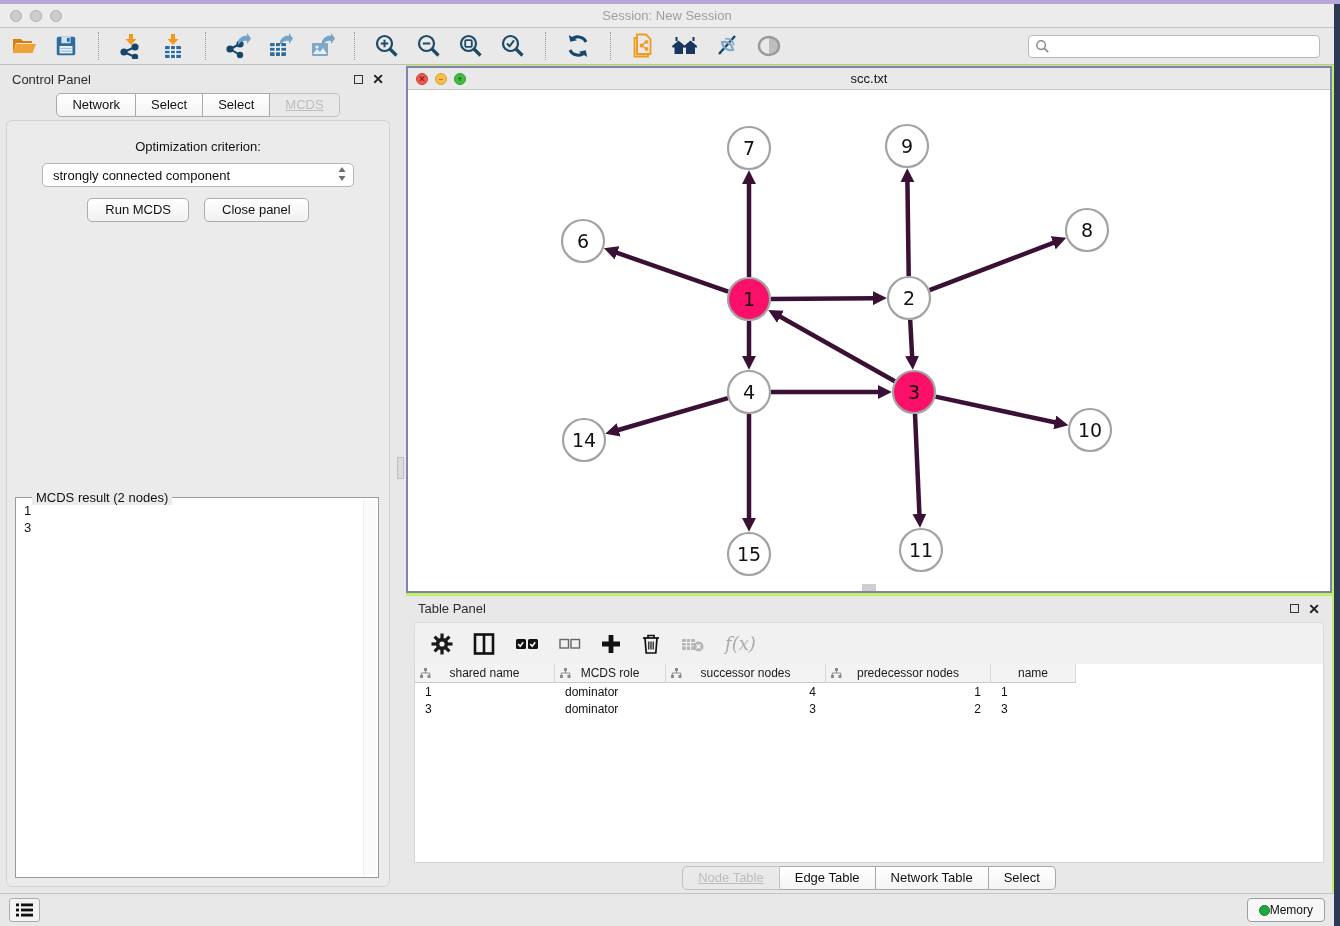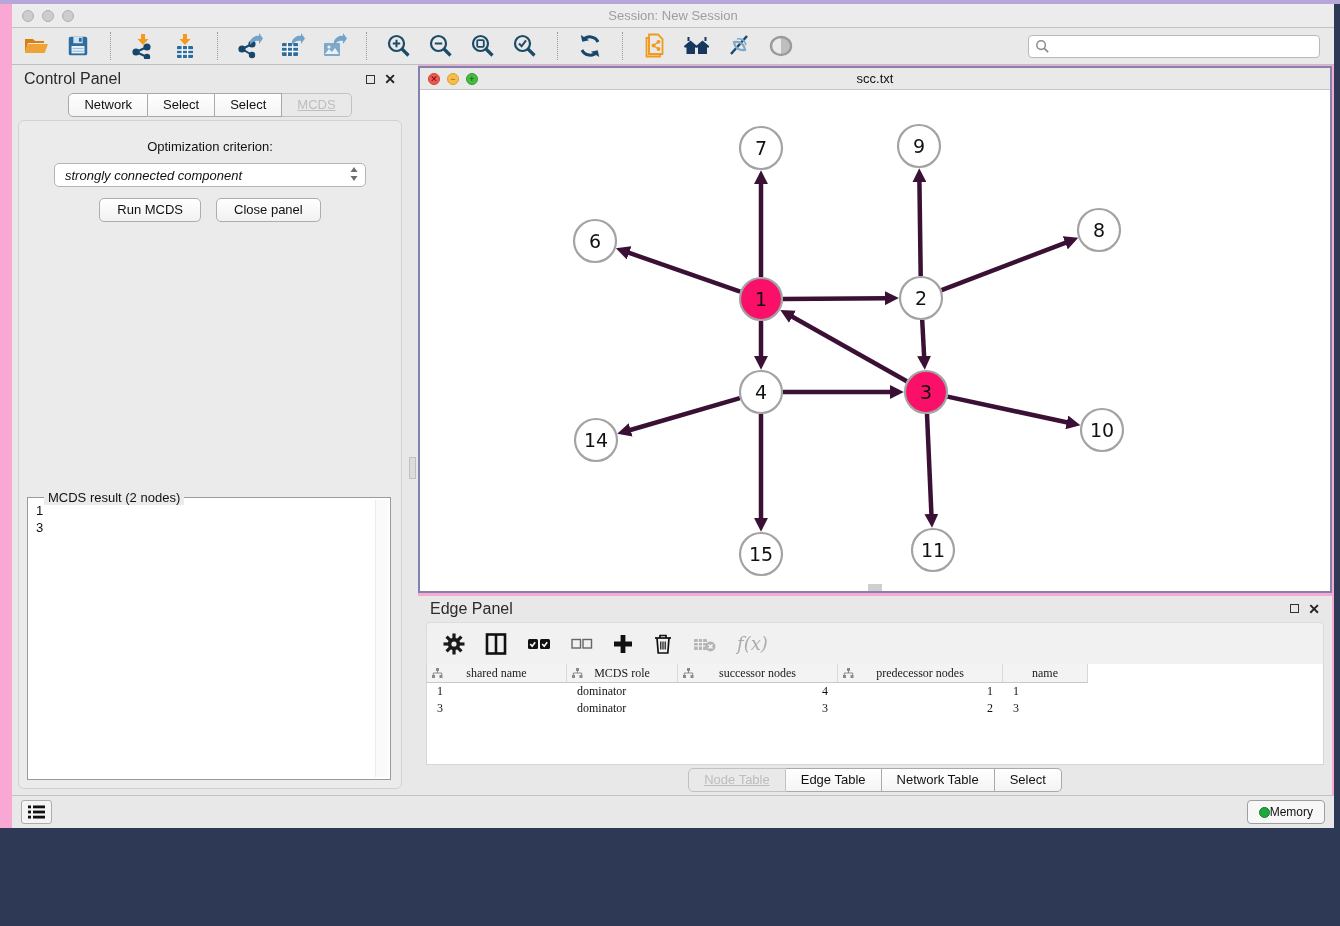--- a/index.html
+++ b/index.html
@@ -1,19 +1,19 @@
 <!DOCTYPE html>
 <html><head>
 <meta charset="utf-8">
 <style>
   * { margin:0; padding:0; box-sizing:border-box; }
   html,body { width:1340px; height:926px; overflow:hidden; font-family:"Liberation Sans",sans-serif; }
   .screen { position:relative; width:1340px; height:926px; background:#2E3A55; }
   .top-strip { position:absolute; left:0; top:0; width:1340px; height:4px; background:#B7A6D8; }
-  .app { position:absolute; left:0; top:4px; width:1334px; height:824px; background:#f9a8d4; display:flex; flex-direction:column;padding-left:12px; }
+  .app { position:absolute; left:0; top:4px; width:1334px; height:922px; background:#bef264; display:flex; flex-direction:column; }
 
   
   .titlebar { height:24px; background:#ECECEC; border-bottom:1px solid #C3C3C3; position:relative; display:flex; align-items:center; flex:0 0 auto;}
   .lights { position:absolute; left:10px; top:6px; display:flex; gap:8px; }
   .light { width:12px; height:12px; border-radius:50%; display:inline-flex; align-items:center; justify-content:center; font-size:9px; line-height:1; }
   .light.gray { background:#CDCDCD; border:1px solid #B0B0B0; }
   .wtitle { width:100%; text-align:center; font-size:13px; color:#9E9E9E; }
 
   
   .toolbar { height:37px; background:#E9E9E9; border-bottom:1px solid #BEBEBE; display:flex; align-items:center; padding:0 10px; gap:14px; flex:0 0 auto;}
@@ -21,32 +21,32 @@
   .sep { width:1px; height:28px; border-left:1px dotted #9A9A9A; margin:0 4px; }
   .search { margin-left:auto; margin-right:4px; width:292px; height:23px; background:#FFF; border:1px solid #B9B9B9; border-radius:4px; display:flex; align-items:center; padding:0 6px; gap:4px; }
   .search input { border:none; outline:none; flex:1; font-size:12px; background:transparent; font-family:"Liberation Sans",sans-serif;}
 
   
   .main { flex:1; display:flex; min-height:0; }
 
   
   .control-panel { width:396px; display:flex; flex-direction:column; background:#E8E8E8; }
   .cp-header { height:28px; display:flex; align-items:center; padding:0 12px; }
-  .panel-title { font-size:16px; color:#2B2B2B; }
+  .panel-title { font-size:13px; color:#2B2B2B; }
   .hdr-btns { margin-left:auto; display:flex; align-items:center; gap:9px; }
   .float-box { width:9px; height:9px; border:1.6px solid #333; display:inline-block; }
   .close-x { font-size:14px; font-weight:bold; color:#222; line-height:1; }
   .tabs-row { display:flex; justify-content:center; flex:0 0 auto; }
   .tab { background:linear-gradient(#FFFFFF,#F4F4F4); border:1px solid #A9A9A9; border-left:none; padding:3px 15px 4px; font-size:13px; color:#111; white-space:nowrap; }
   .tab:first-child { border-left:1px solid #A9A9A9; border-radius:5px 0 0 5px; }
   .tab:last-child { border-radius:0 5px 5px 0; }
   .tab.selected { background:#E9E9E9; color:#BDBDBD; border-color:#C2C2C2;text-decoration:underline; }
   .cp-body { margin:3px 6px 6px 6px; flex:1; background:#EBEBEB; border:1px solid #D2D2D2; border-radius:6px; position:relative; }
   .opt-label { text-align:center; margin-top:18px; font-size:13px; color:#111; }
-  .selectbox { margin:9px auto 0; width:312px; height:24px; background:#FFF; border:1px solid #B5B5B5; border-radius:5px; display:flex; align-items:center; padding:0 6px 0 10px; font-size:13px; color:#111;font-style:italic; }
+  .selectbox { margin:9px auto 0; width:312px; height:24px; background:#FFF; border:1px solid #B5B5B5; border-radius:5px; display:flex; align-items:center; padding:0 6px 0 10px; font-size:13px; color:#111; }
   .selectbox .stepper { margin-left:auto; }
   .btn-row { display:flex; justify-content:center; gap:15px; margin-top:11px; }
   .pushbtn { background:linear-gradient(#FFFFFF,#F1F1F1); border:1px solid #ADADAD; border-radius:5px; padding:3px 17px 4px; font-size:13px; color:#111; }
   .result-box { position:absolute; left:8px; right:10px; top:376px; bottom:8px; border:1px solid #9A9A9A; background:#FFF; }
   .result-legend { position:absolute; top:-8px; left:16px; background:#EBEBEB; padding:0 4px; font-size:13px; color:#111; }
   .result-lines { padding:4px 8px; font-size:13px; color:#111; line-height:17px; }
   .result-scroll { position:absolute; top:2px; bottom:2px; right:2px; width:13px; background:#FAFAFA; border-left:1px solid #ECECEC; }
 
   
   .v-split { width:10px; position:relative; background:#E8E8E8; }
@@ -66,21 +66,21 @@
   .nw-handle { position:absolute; bottom:0; left:50%; margin-left:-7px; width:14px; height:7px; background:#CFCFCF; }
 
   .h-split { height:3px; }
 
   
   .table-panel { flex:1; display:flex; flex-direction:column; background:#E8E8E8; min-height:0; }
   .tp-header { height:25px; display:flex; align-items:center; padding:0 12px; }
   .tp-toolbar { margin:1px 8px 0; height:42px; background:#F1F1F1; border:1px solid #DCDCDC; border-bottom:none; border-radius:4px 4px 0 0; display:flex; gap:20px; padding-left:16px; flex:0 0 auto;}
   .tp-icon { display:flex; align-items:center; justify-content:center; }
   .fx { font-family:"DejaVu Serif",serif; font-style:italic; font-size:18px; color:#ABABAB; }
-  .tp-table { margin:0 8px; flex:1; background:#FFF; border:1px solid #D5D5D5; border-top:none; overflow:hidden; display:flex; flex-direction:column;font-family:Liberation Serif, serif; }
+  .tp-table { margin:0 8px; flex:1; background:#FFF; border:1px solid #D5D5D5; border-top:none; overflow:hidden; display:flex; flex-direction:column; }
   .t-header { display:flex; background:#FFF; flex:0 0 auto;}
   .th { height:19px; background:#F3F3F3; border-right:1px solid #D8D8D8; border-bottom:1px solid #C9C9C9; display:flex; align-items:center; justify-content:center; gap:5px; font-size:12px; color:#1A1A1A; position:relative; flex:0 0 auto;}
   .th .hico { position:absolute; left:5px; top:4px; }
   .t-row { display:flex; height:17px; align-items:center; font-size:12px; color:#111; }
   .td { padding:0 10px; overflow:hidden; white-space:nowrap; flex:0 0 auto;}
   .tp-tabs { height:30px; display:flex; justify-content:center; align-items:center; flex:0 0 auto;}
 
   
   .statusbar { height:33px; border-top:1px solid #C4C4C4; background:#E8E8E8; display:flex; align-items:center; padding:0 9px; justify-content:space-between; flex:0 0 auto;}
   .sb-left { width:31px; height:24px; background:#F4F4F4; border:1px solid #ADADAD; border-radius:3px; display:flex; align-items:center; justify-content:center; }
@@ -363,21 +363,21 @@
                 <text x="513" y="467" text-anchor="middle" font-size="19" font-family="DejaVu Sans, sans-serif" fill="#111111">11</text>
               </svg>
             <div class="nw-handle"></div>
           </div>
         </div>
 
         <div class="h-split"></div>
 
         <div class="table-panel">
           <div class="tp-header">
-            <span class="panel-title">Edge Panel</span>
+            <span class="panel-title">Table Panel</span>
             <span class="hdr-btns">
               <span class="float-box"></span>
               <span class="close-x">✕</span>
             </span>
           </div>
           <div class="tp-toolbar">
             <span class="tp-icon">
               <svg width="22" height="22" viewBox="0 0 22 22">
                   <g fill="#1A1A1A">
                     <rect x="9.4" y="0.5" width="3.2" height="21"></rect>

